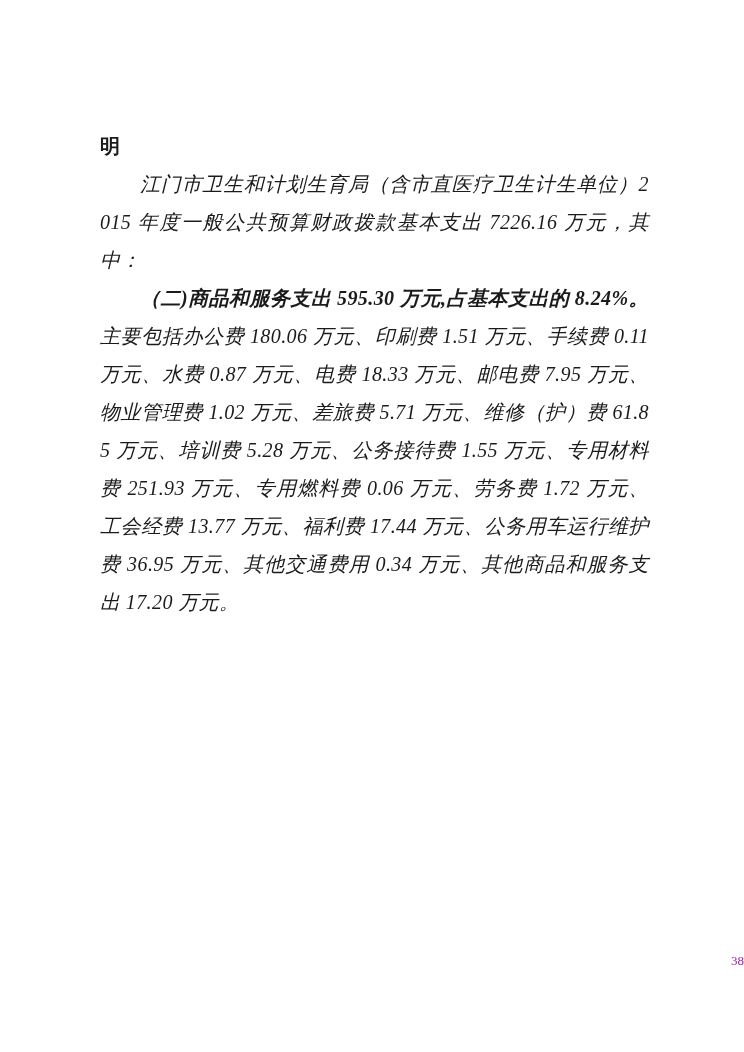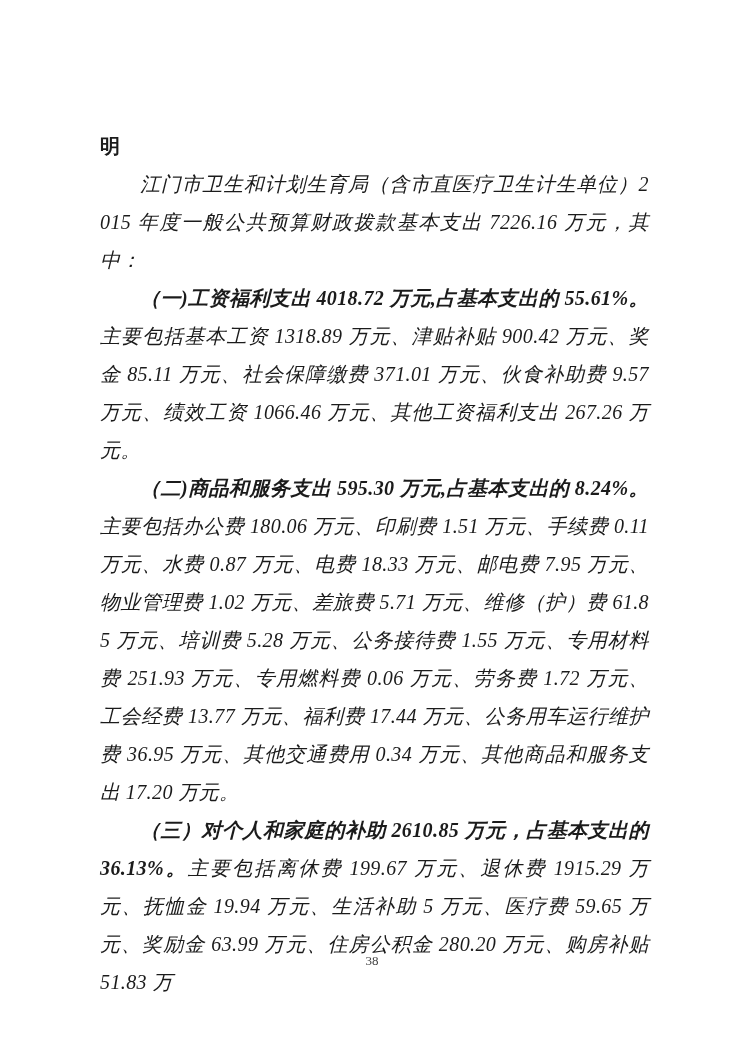--- a/index.html
+++ b/index.html
@@ -26,30 +26,28 @@
     letter-spacing: 0.4px;
     word-break: break-all;
   }
   .para.indent { text-indent: 2em; font-style: italic; }
   .bold { font-weight: bold; }
   .page-number {
     position: absolute;
     left: 0;
     right: 0;
     top: 953px;
-    text-align: center;
+    text-align: right;
     font-size: 13px;
-    color: #404040;
+    color: #a21caf;
   }
 </style>
 </head>
 <body>
 
 <div class="page">
   <div class="content">
       <p class="para"><span class="bold">明</span></p>
       <p class="para indent"><span class="">江门市卫生和计划生育局（含市直医疗卫生计生单位）2015 年度一般公共预算财政拨款基本支出 7226.16 万元，其中：</span></p>
-      <p class="para indent"><span class="bold">（一)工资福利支出 4018.72 万元,占基本支出的 55.61%。</span><span class="">主要包括基本工资 1318.89 万元、津贴补贴 900.42 万元、奖金 85.11 万元、社会保障缴费 371.01 万元、伙食补助费 9.57 万元、绩效工资 1066.46 万元、其他工资福利支出 267.26 万元。</span></p>
       <p class="para indent"><span class="bold">（二)商品和服务支出 595.30 万元,占基本支出的 8.24%。</span><span class="">主要包括办公费 180.06 万元、印刷费 1.51 万元、手续费 0.11 万元、水费 0.87 万元、电费 18.33 万元、邮电费 7.95 万元、物业管理费 1.02 万元、差旅费 5.71 万元、维修（护）费 61.85 万元、培训费 5.28 万元、公务接待费 1.55 万元、专用材料费 251.93 万元、专用燃料费 0.06 万元、劳务费 1.72 万元、工会经费 13.77 万元、福利费 17.44 万元、公务用车运行维护费 36.95 万元、其他交通费用 0.34 万元、其他商品和服务支出 17.20 万元。</span></p>
-      <p class="para indent"><span class="bold">（三）对个人和家庭的补助 2610.85 万元，占基本支出的 36.13%。</span><span class="">主要包括离休费 199.67 万元、退休费 1915.29 万元、抚恤金 19.94 万元、生活补助 5 万元、医疗费 59.65 万元、奖励金 63.99 万元、住房公积金 280.20 万元、购房补贴 51.83 万</span></p>
     </div>
   <div class="page-number">38</div>
 </div>
 
 </body></html>

